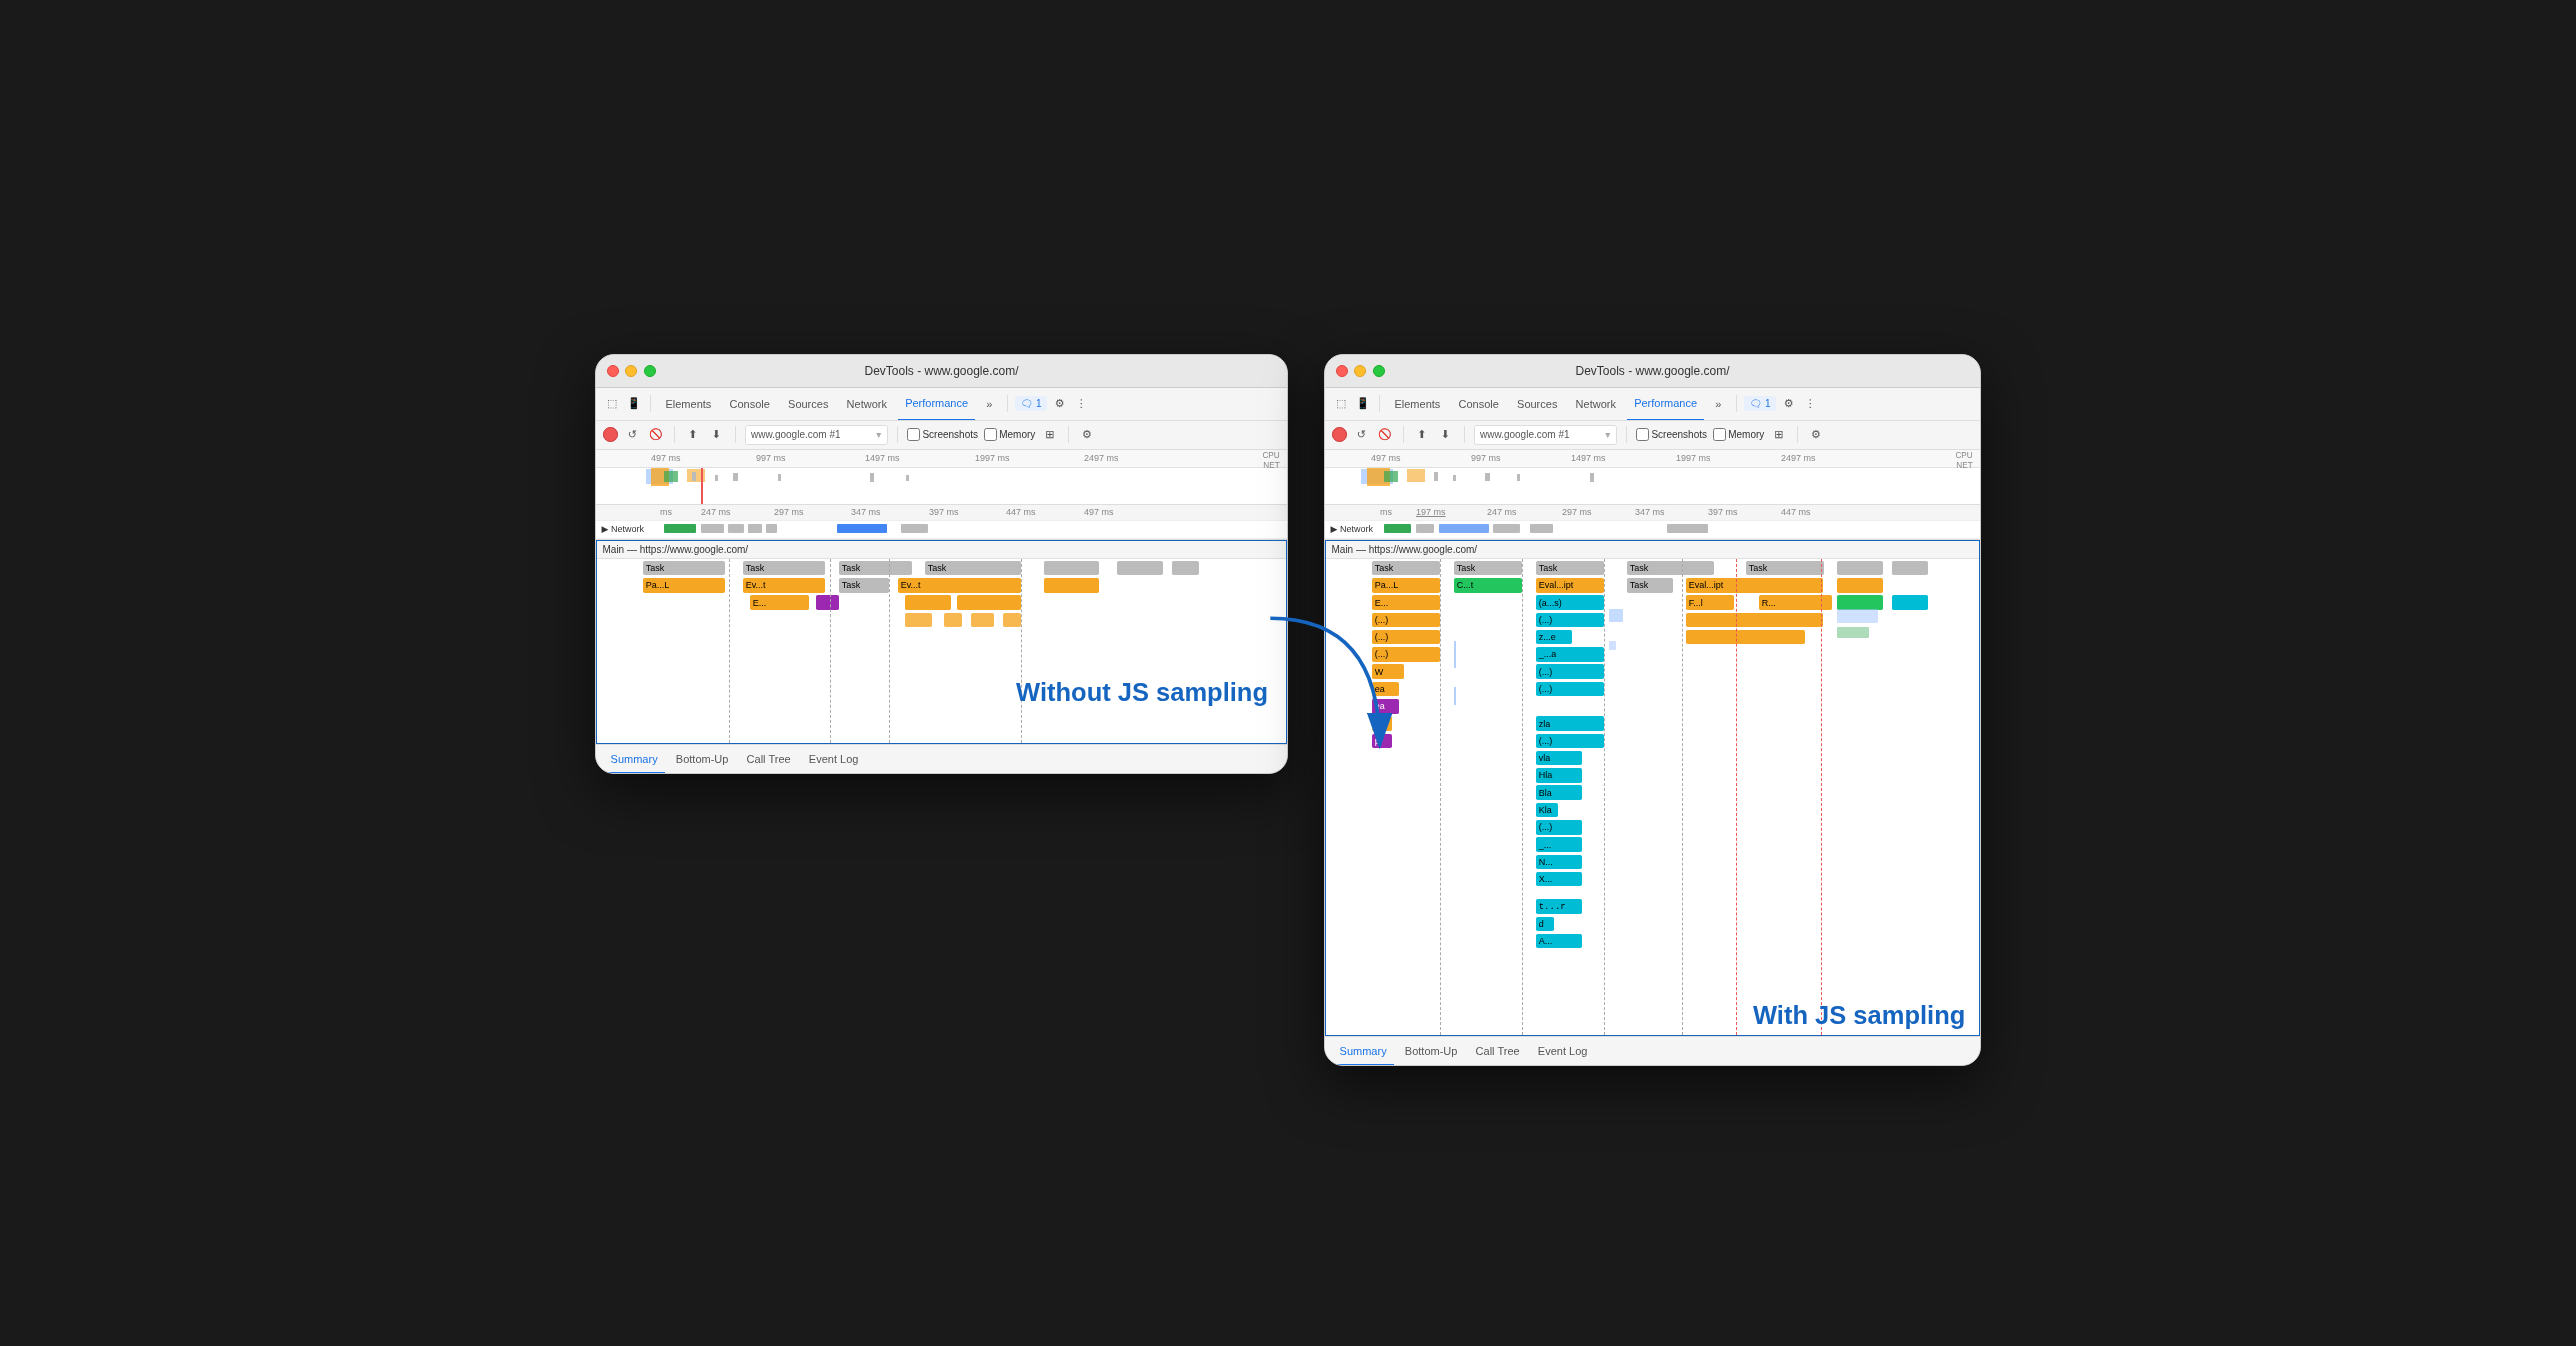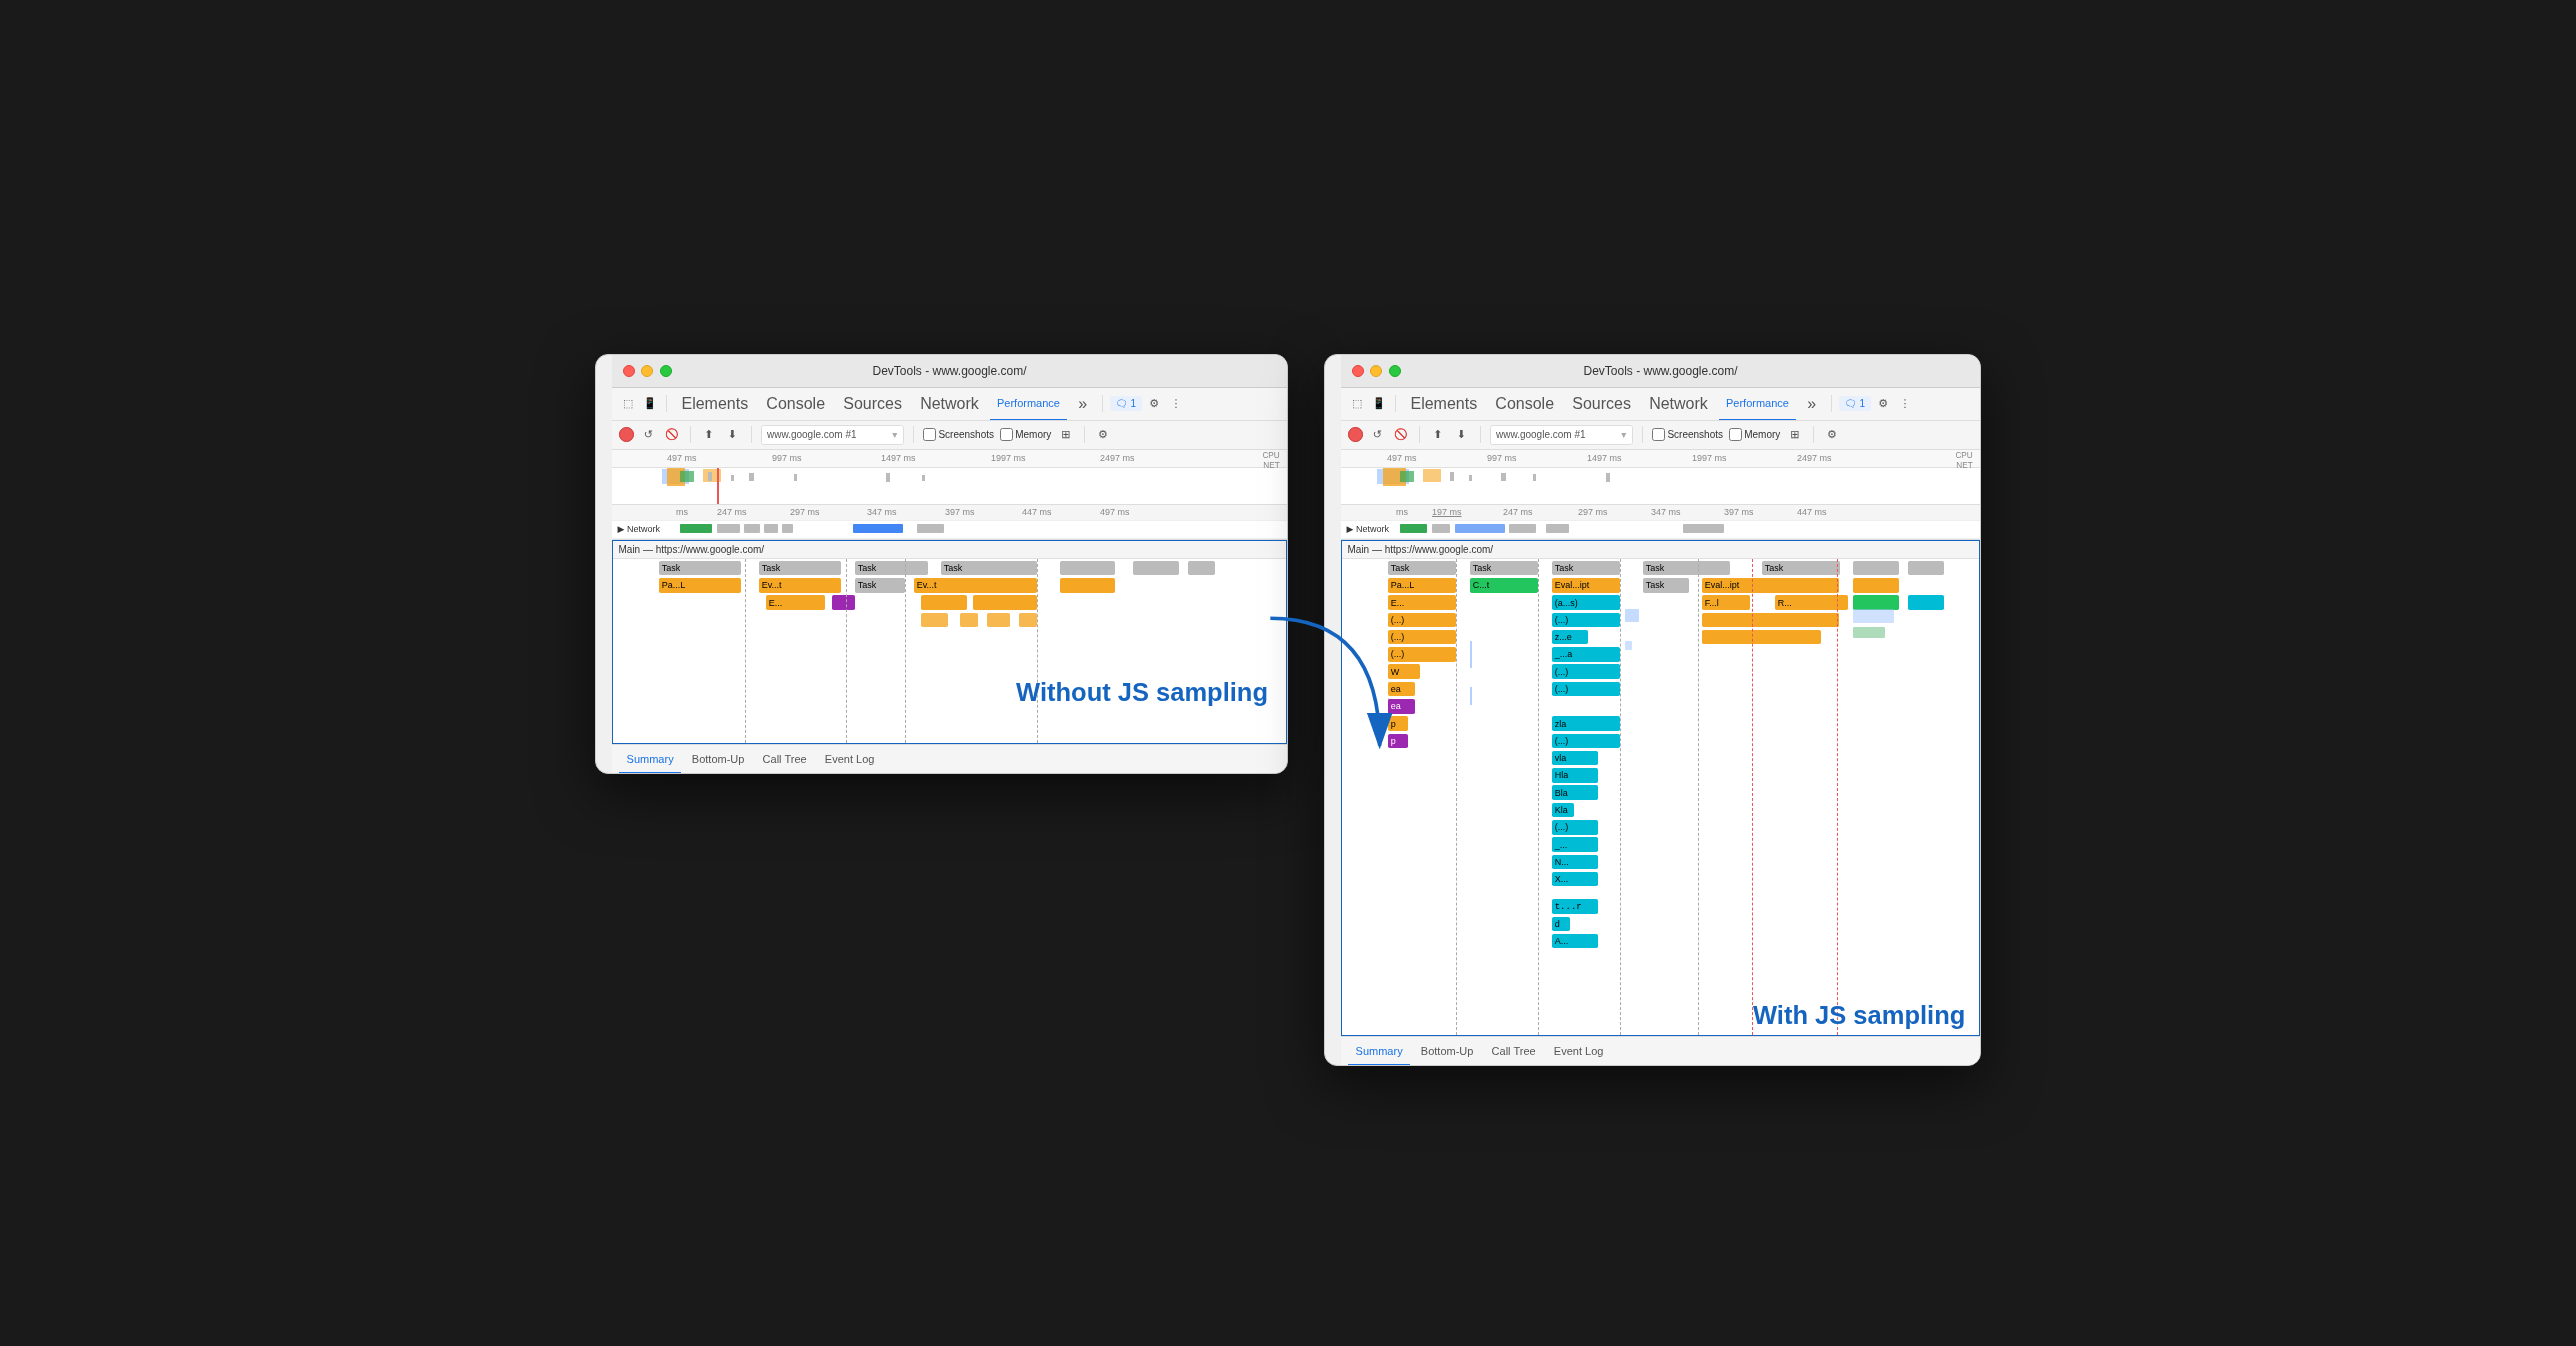--- a/index.html
+++ b/index.html
@@ -9,25 +9,24 @@
       height: 1346px;
       display: flex;
       align-items: center;
       justify-content: center;
       gap: 22px;
       font-family: -apple-system, BlinkMacSystemFont, 'Helvetica Neue', Arial, sans-serif;
     }
 
     .devtools-window {
       background: #f0f0f0;
-      border-radius: 13px;
+      border-radius: 19px;
       overflow: hidden;
       box-shadow: 0 18px 55px rgba(0,0,0,0.6);
       border: 0.9px solid #ccc;
-      padding-left: 16px;
     }
 
     .left-window {
       width: 693px;
       height: 420px;
     }
 
     .right-window {
       width: 657px;
       height: 712px;
@@ -106,21 +105,21 @@
       font-size: 11px;
       font-weight: 500;
     }
 
     .tab-inactive {
       color: #555;
       padding: 0 7.3px;
       height: 100%;
       display: flex;
       align-items: center;
-      font-size: 16px;
+      font-size: 11px;
     }
 
     .address-bar {
       background: #fff;
       border: 0.9px solid #ddd;
       border-radius: 2.7px;
       height: 20px;
       display: flex;
       align-items: center;
       padding: 0 5.5px;

